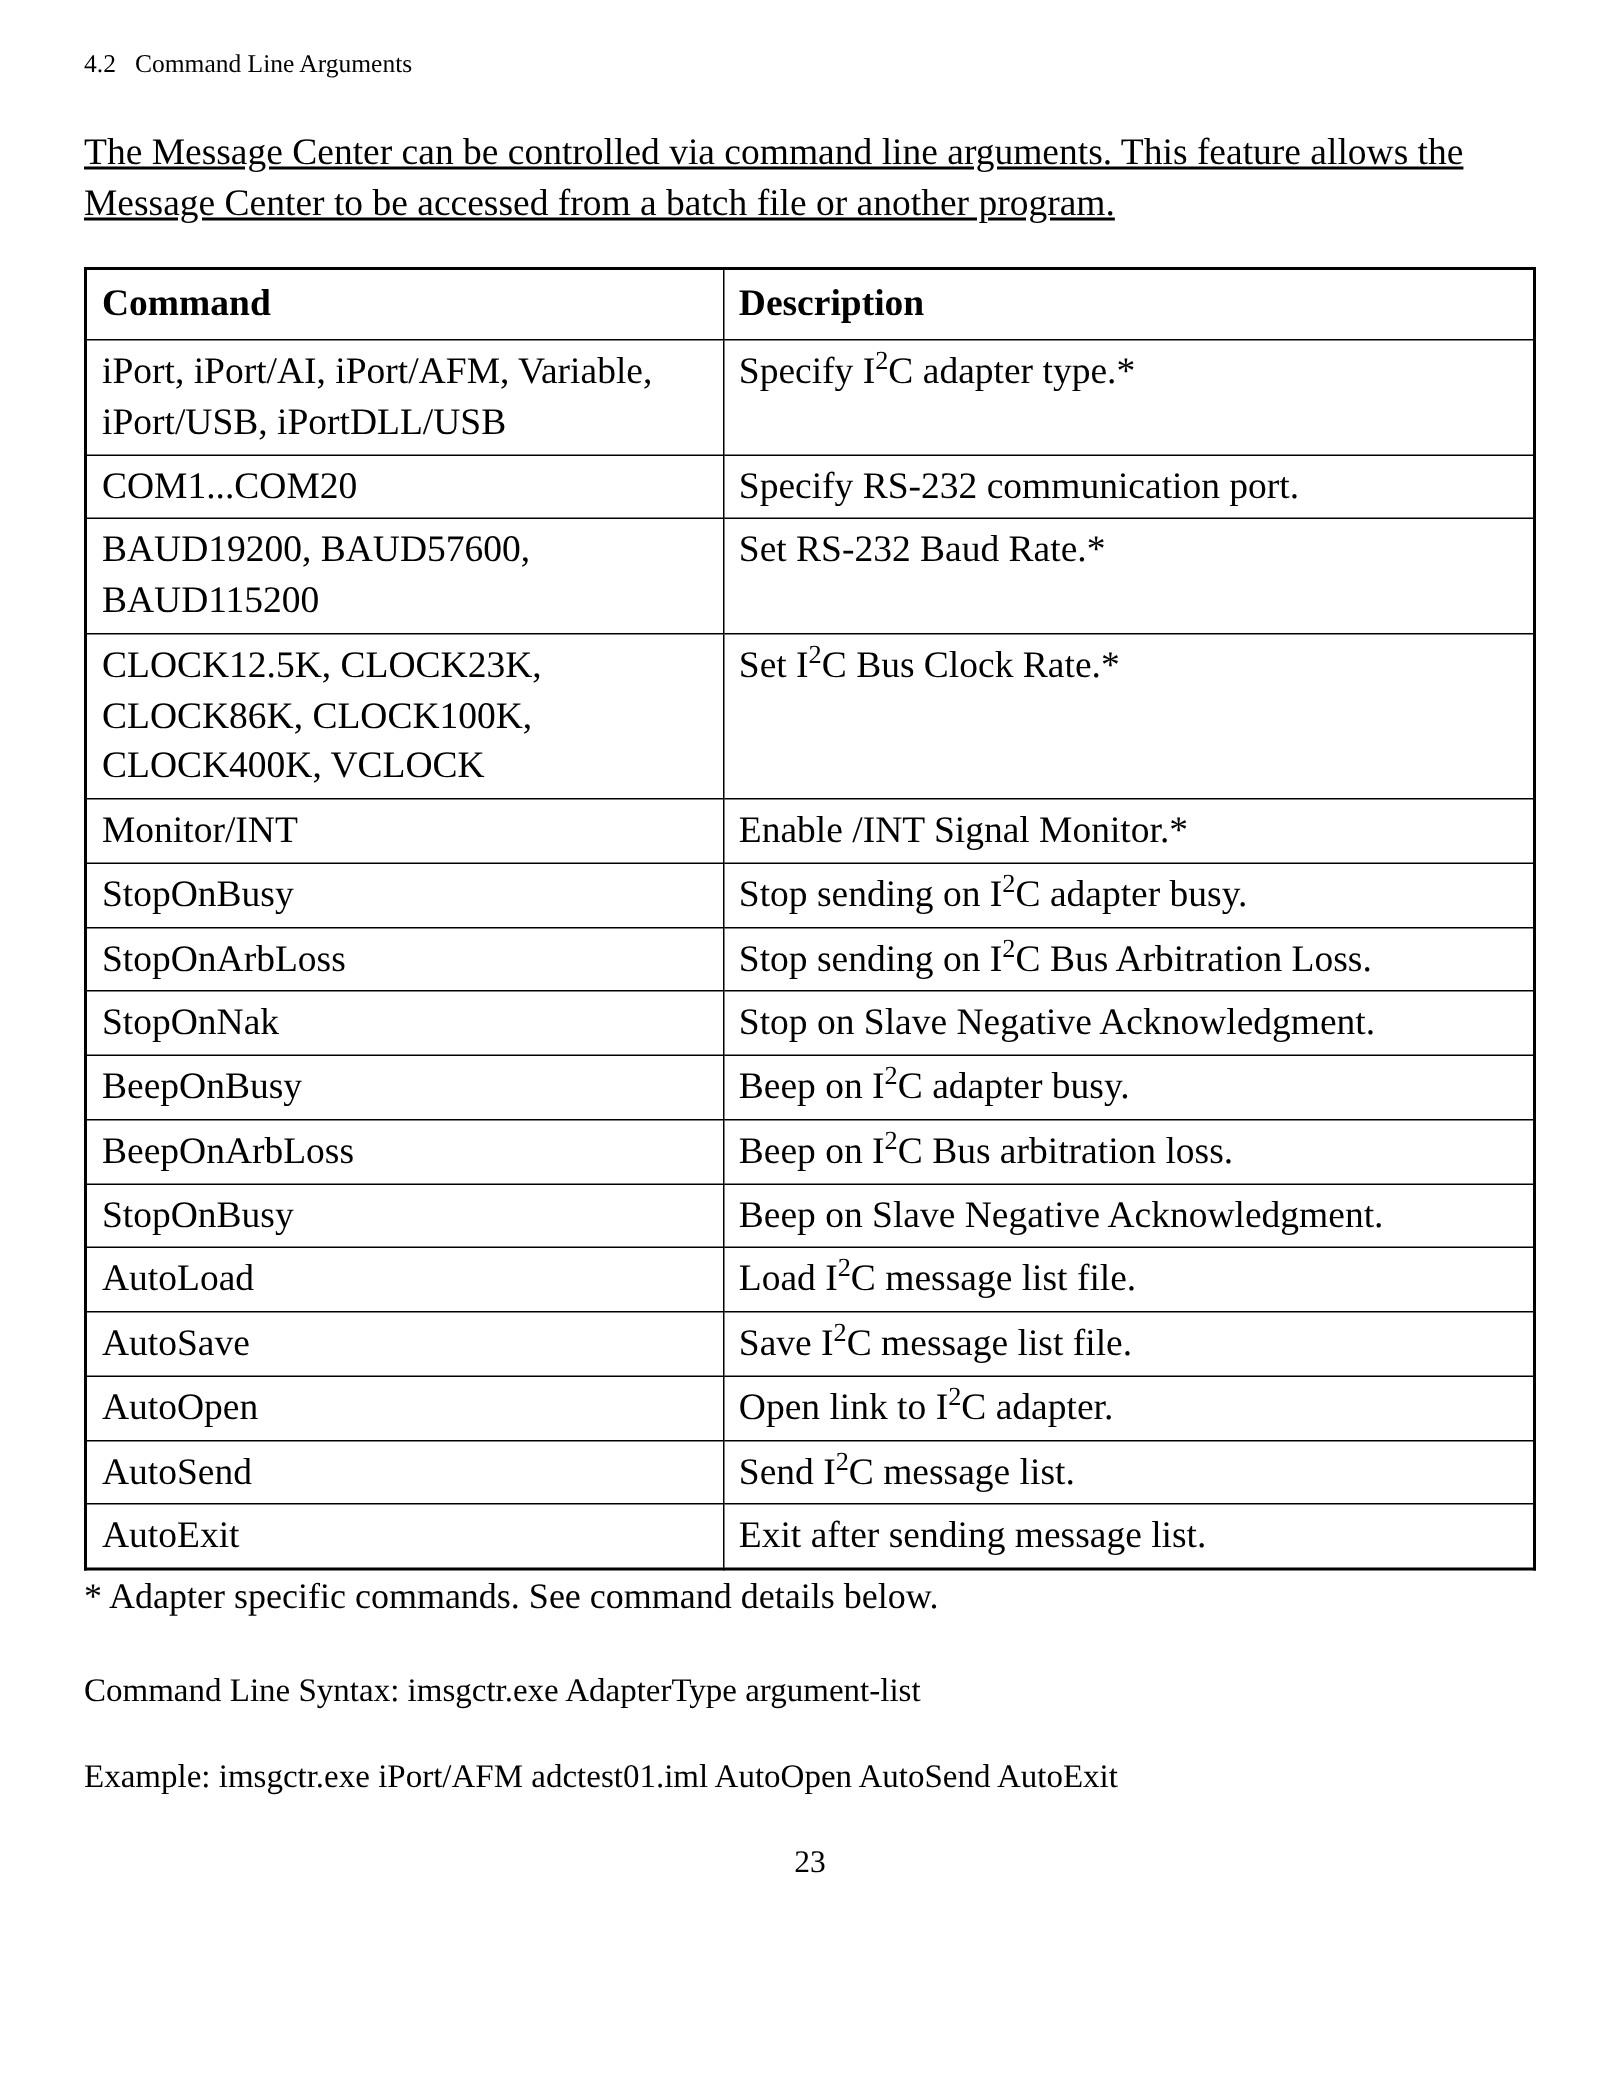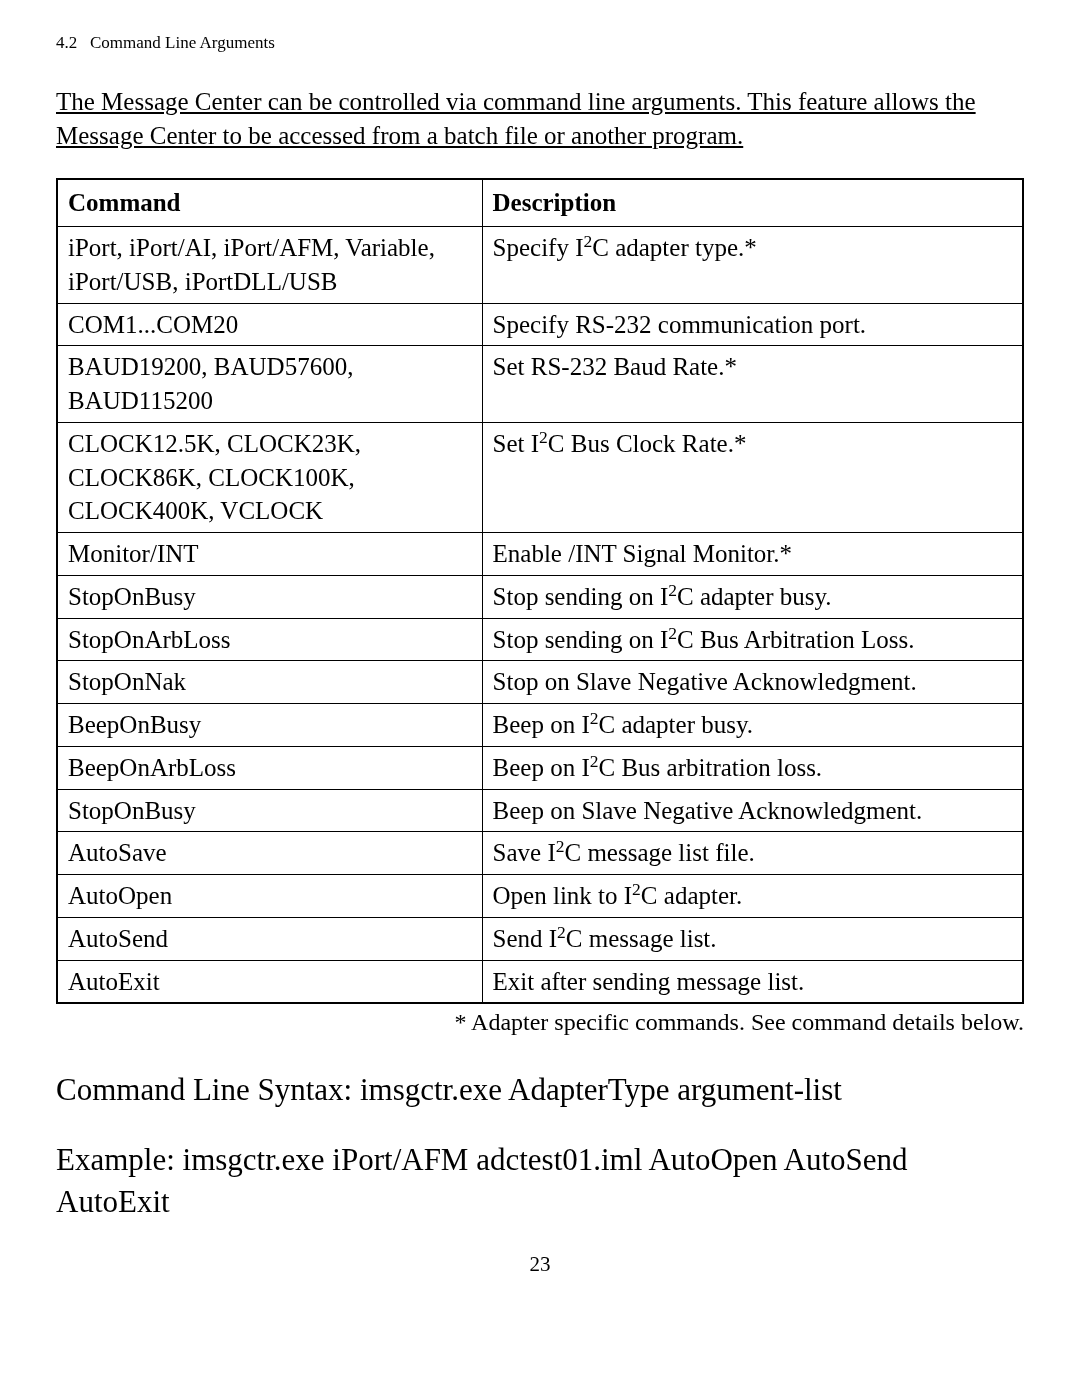--- a/index.html
+++ b/index.html
@@ -42,26 +42,26 @@
       font-weight: bold;
       padding: 10px 8px 28px 8px;
       border-bottom: 1px solid #000;
     }
     table.args .head-row td {
       font-weight: bold;
       padding-top: 6px;
       padding-bottom: 6px;
     }
     .footnote {
-      text-align: right;
+      text-align: left;
       font-size: 24px;
       margin: 2px 0 30px 0;
     }
     .syntax-line, .example-line {
-      font-size: 31px;
+      font-size: 22px;
       margin: 0 0 28px 0;
     }
     .page-number {
       text-align: center;
       font-size: 21px;
       margin-top: 20px;
     }
     .i2c .sup { vertical-align: super; font-size: 0.7em; line-height: 0; }
   </style>
 </head>
@@ -123,20 +123,24 @@
       </tr>
       <tr>
         <td>BeepOnArbLoss</td>
         <td class="i2c">Beep on <span>I</span><span class="sup">2</span><span>C</span> Bus arbitration loss.</td>
       </tr>
       <tr>
         <td>StopOnBusy</td>
         <td>Beep on Slave Negative Acknowledgment.</td>
       </tr>
       <tr>
+        <td>AutoLoad</td>
+        <td class="i2c">Load <span>I</span><span class="sup">2</span><span>C</span> message list file.</td>
+      </tr>
+      <tr>
         <td>AutoSave</td>
         <td class="i2c">Save <span>I</span><span class="sup">2</span><span>C</span> message list file.</td>
       </tr>
       <tr>
         <td>AutoOpen</td>
         <td class="i2c">Open link to <span>I</span><span class="sup">2</span><span>C</span> adapter.</td>
       </tr>
       <tr>
         <td>AutoSend</td>
         <td class="i2c">Send <span>I</span><span class="sup">2</span><span>C</span> message list.</td>

